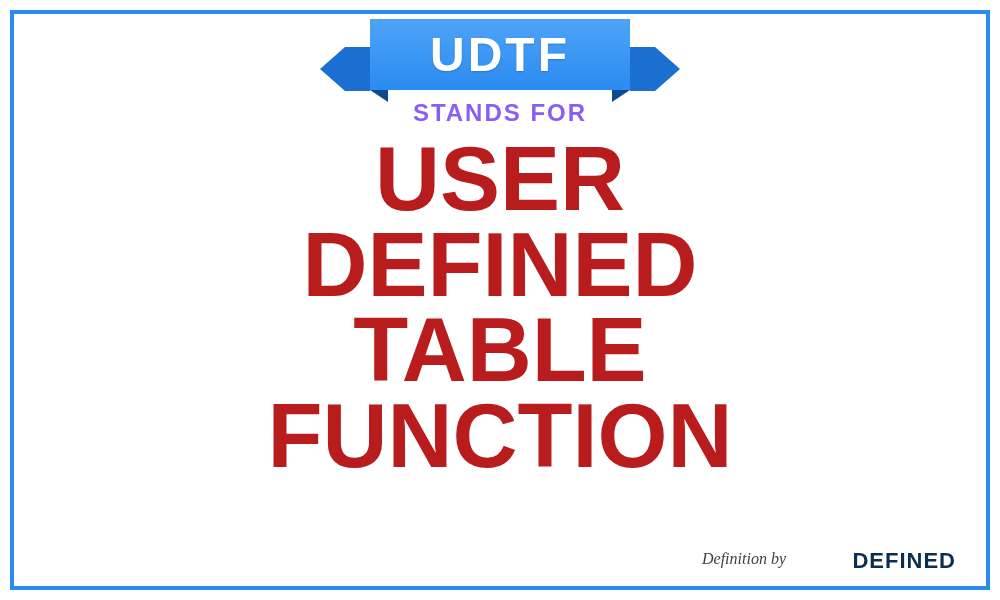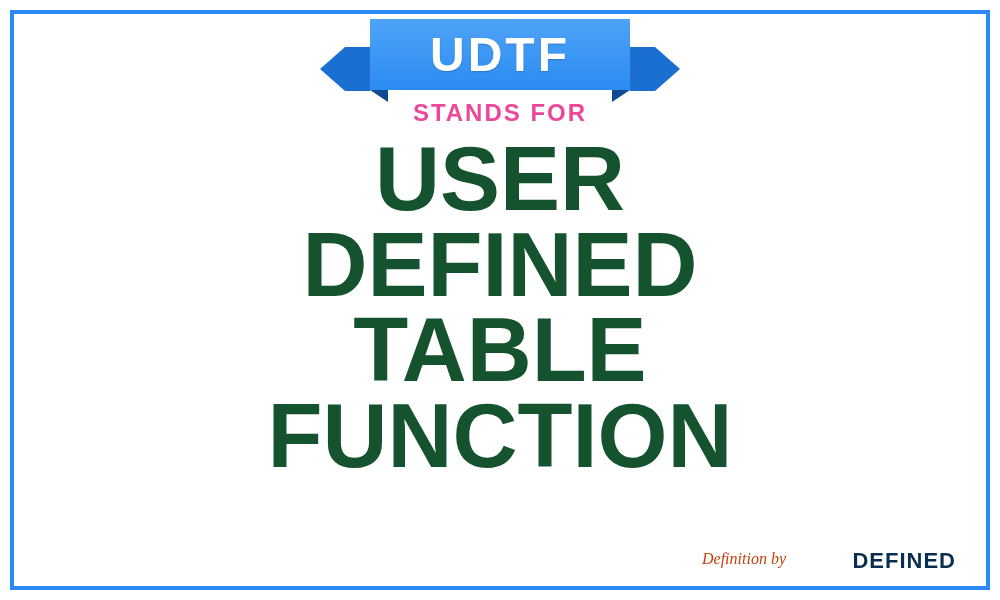--- a/index.html
+++ b/index.html
@@ -123,42 +123,42 @@
     }
     .content-area {
       position: absolute;
       top: 85px;
       left: 0;
       right: 0;
       text-align: center;
       z-index: 1;
     }
     .stands-for {
-      color: #ec4899;
+      color: #8b5cf6;
       font-size: 24px;
       font-weight: bold;
       letter-spacing: 2px;
       margin-bottom: 10px;
       font-family: Arial, sans-serif;
     }
     .definition-text {
-      color: #14532d;
+      color: #b91c1c;
       font-size: 90px;
       font-weight: 900;
       line-height: 0.95;
       letter-spacing: 0px;
       font-family: 'Arial Black', Arial, sans-serif;
       text-transform: uppercase;
       white-space: pre-line;
     }
     .definition-by {
       position: absolute;
       bottom: 18px;
       right: 200px;
-      color: #c2410c;
+      color: #404040;
       font-size: 16px;
       font-style: italic;
       font-family: Georgia, serif;
       z-index: 1;
     }
     .brand-logo {
       position: absolute;
       bottom: 12px;
       right: 30px;
       text-align: right;

